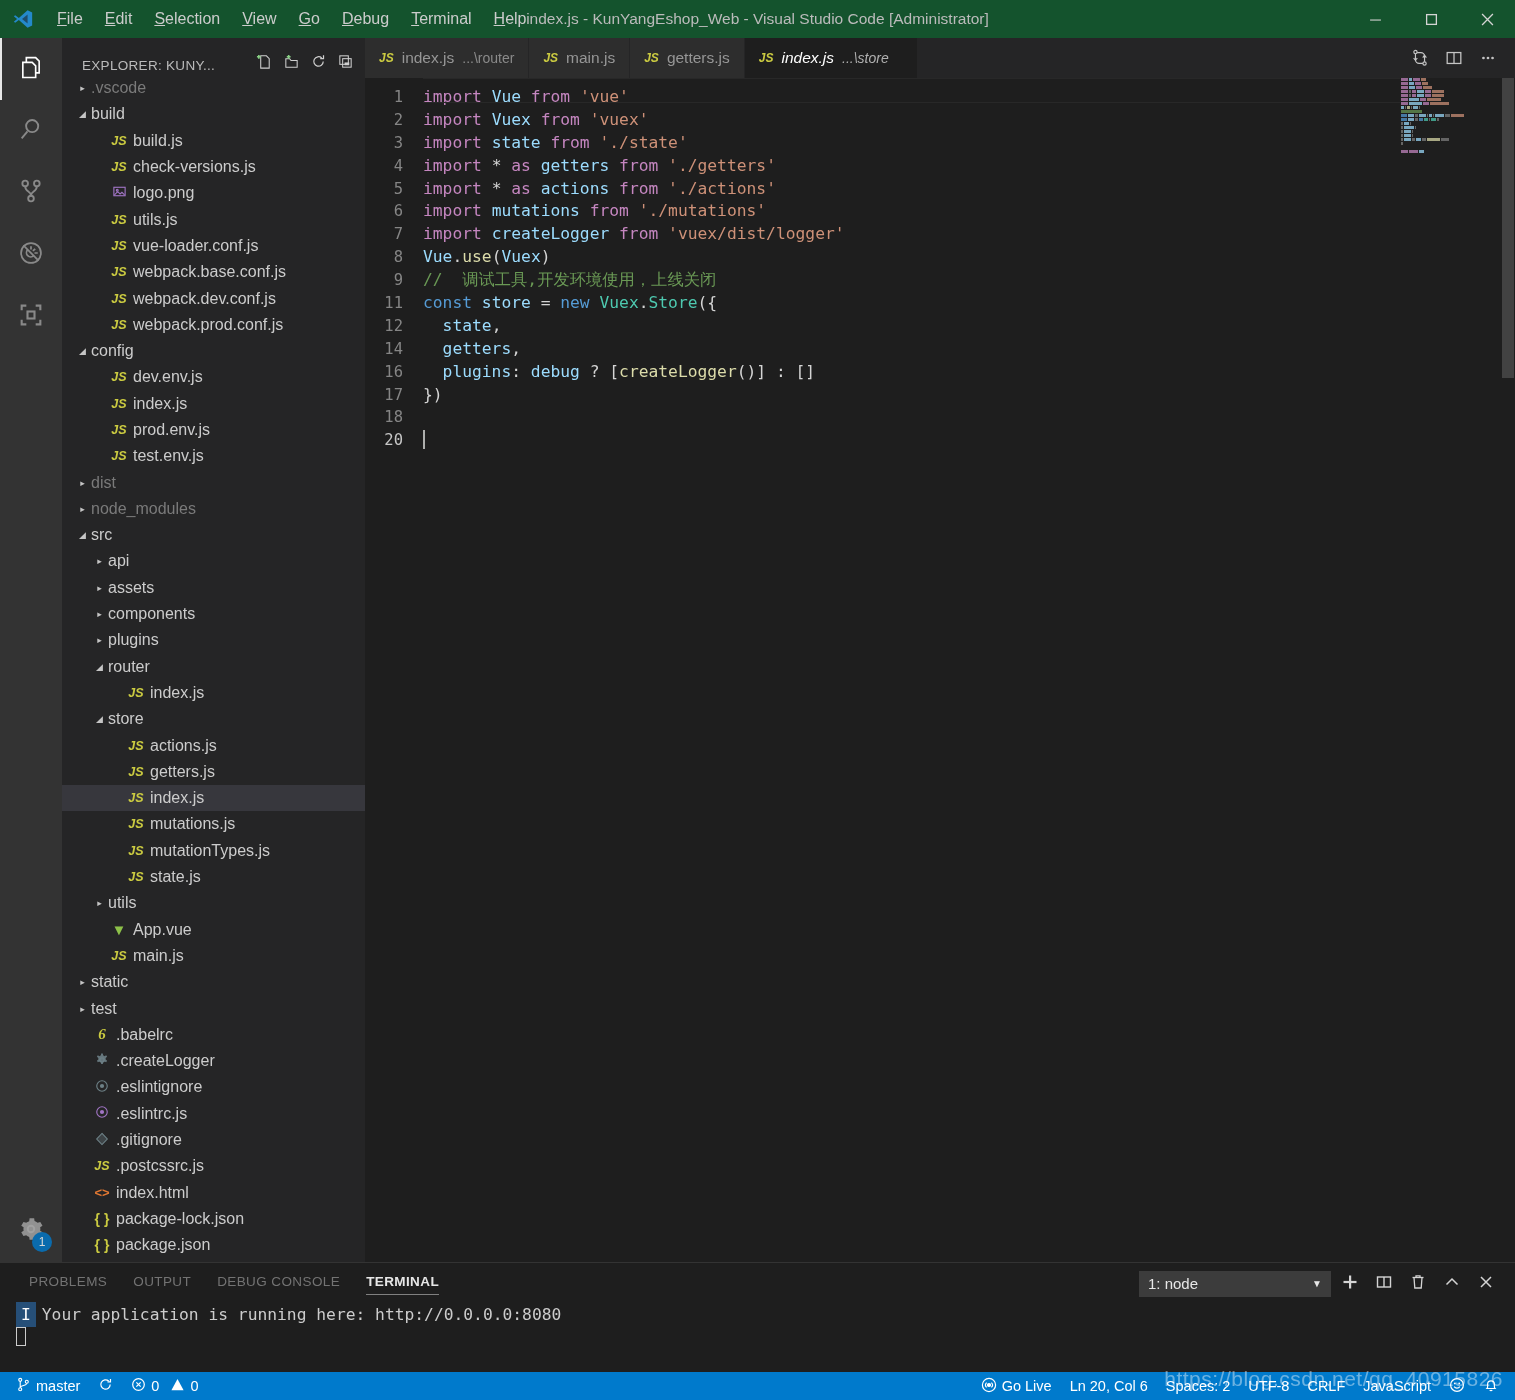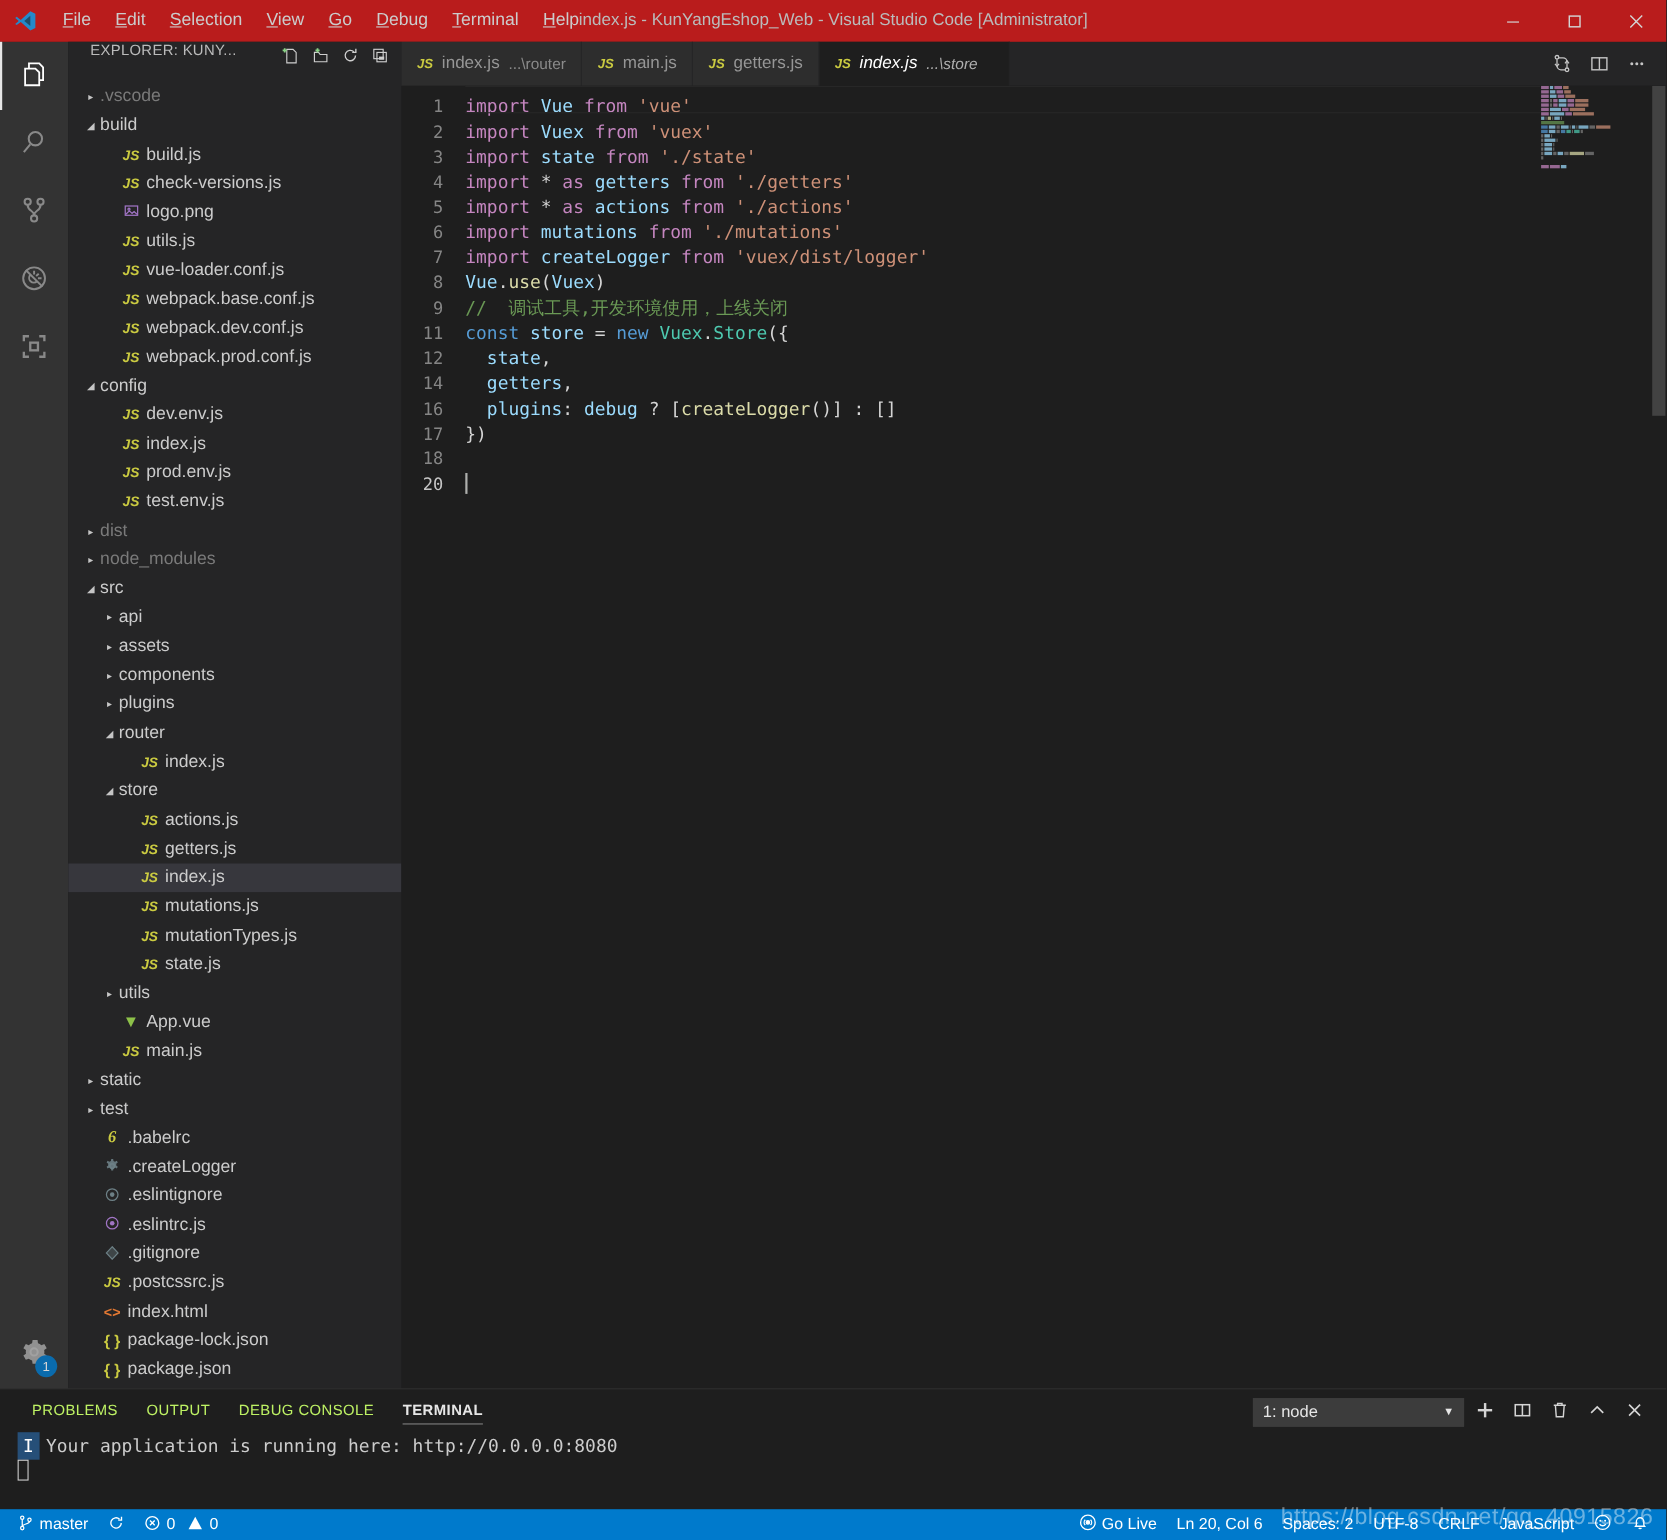--- a/index.html
+++ b/index.html
@@ -6,21 +6,21 @@
   html, body {
     width: 1515px; height: 1400px;
     background: #1e1e1e;
     font-family: "Liberation Sans", sans-serif;
     overflow: hidden;
   }
   .app { position: relative; width: 1515px; height: 1400px; display: flex; flex-direction: column; }
 
   
   .titlebar {
-    height: 38px; background: #b91c1c; display: flex; align-items: center;
+    height: 38px; background: #14532d; display: flex; align-items: center;
     flex: 0 0 38px; position: relative; user-select: none;
   }
   .vsicon { width: 46px; display: flex; align-items: center; justify-content: center; }
   .vsicon svg { display:block; }
   .menu { display: flex; align-items: center; gap: 0px; }
   .menu-item {
     color: #cccccc; font-size: 16px; padding: 5px 11px; white-space: nowrap; cursor: default;
   }
   .menu-item u { text-decoration: underline; }
   .title-center {
@@ -52,21 +52,21 @@
     font-size: 12px; border-radius: 10px; min-width: 20px; height: 20px; line-height: 20px;
     text-align: center; padding: 0 4px;
   }
 
   
   .sidebar {
     width: 303px; background: #252526; flex: 0 0 303px; display: flex; flex-direction: column;
     min-height: 0; position: relative;
   }
   .sb-header {
-    display: flex; align-items: flex-start; height: 35px; padding: 0 8px 0 20px; color: #bbbbbb;
+    display: flex; align-items: flex-end; height: 35px; padding: 0 8px 0 20px; color: #bbbbbb;
     font-size: 13.5px; letter-spacing: .3px; flex: 0 0 35px;
   }
   .sb-title { flex: 1 1 auto; white-space: nowrap; overflow: hidden; }
   .sb-actions { display: flex; gap: 3px; }
   .sb-act { width: 24px; height: 24px; display: flex; align-items: center; justify-content: center; }
 
   .tree { flex: 1 1 auto; overflow: hidden; padding-top: 2px; }
   .row {
     display: flex; align-items: center; height: 26.3px; color: #cccccc; font-size: 16px;
     white-space: nowrap; cursor: pointer; padding-right: 6px;
@@ -145,21 +145,21 @@
   .mm-line { height: 3px; margin-bottom: 1px; border-radius: 1px; }
   .vscroll {
     position: absolute; top: 0; right: 0; width: 14px; height: 100%; background: transparent;
   }
   .vscroll .thumb { position: absolute; top: 0; left: 1px; width: 12px; background: #424242; }
 
   
   .panel { height: 110px; flex: 0 0 110px; background: #1e1e1e; display: flex; flex-direction: column; border-top: 1px solid #333; }
   .panel-head { height: 37px; flex: 0 0 37px; display: flex; align-items: center; padding-left: 16px; }
   .ptab {
-    color: #bef264; font-size: 13.5px; letter-spacing: .4px; padding: 0 13px; height: 37px;
+    color: #737373; font-size: 13.5px; letter-spacing: .4px; padding: 0 13px; height: 37px;
     display: flex; align-items: center; position: relative; cursor: pointer;
   }
   .ptab.active { color: #e7e7e7; font-weight: bold; }
   .ptab.active::after {
     content: ""; position: absolute; left: 13px; right: 13px; bottom: 5px; height: 1px; background: #808080;
   }
   .panel-actions { margin-left: auto; display: flex; align-items: flex-end; gap: 4px; padding-right: 14px; }
   .term-select {
     background: #3c3c3c; color: #e7e7e7; font-size: 15px; height: 26px; width: 192px;
     display: flex; align-items: center; padding: 0 8px; border: 1px solid #3c3c3c;

